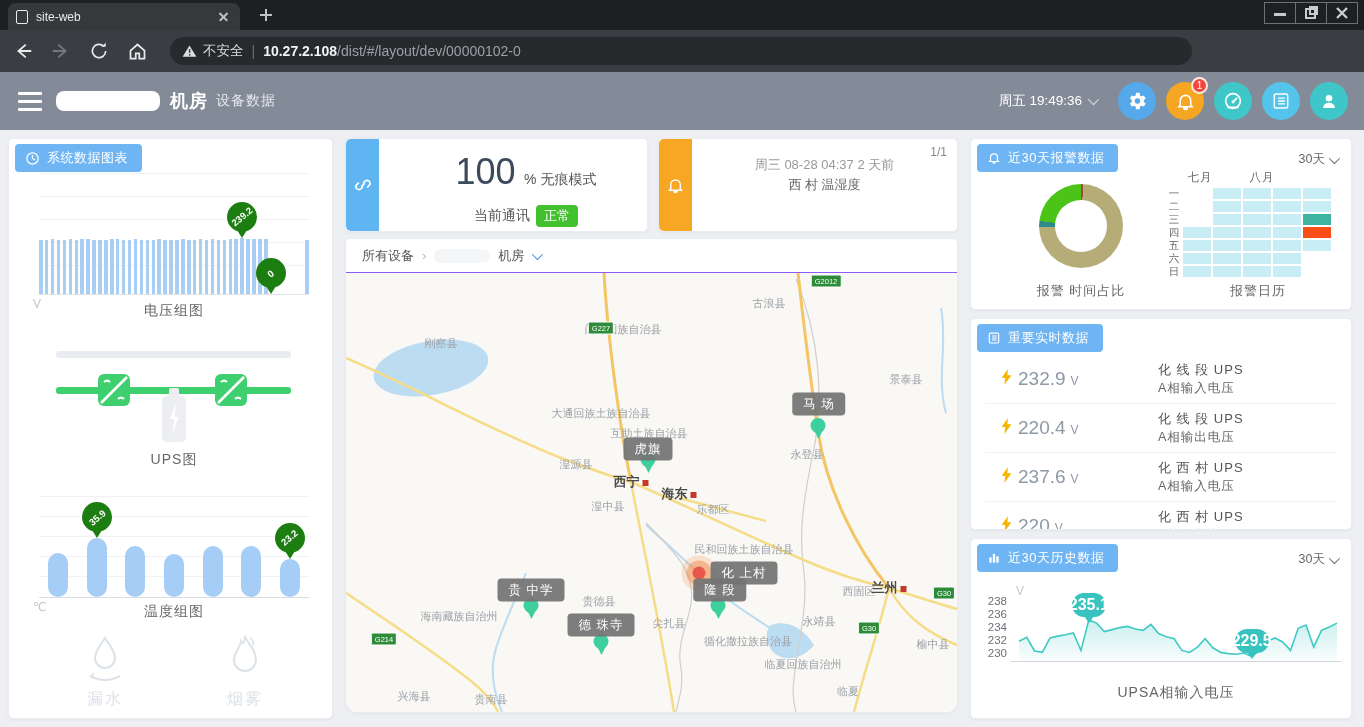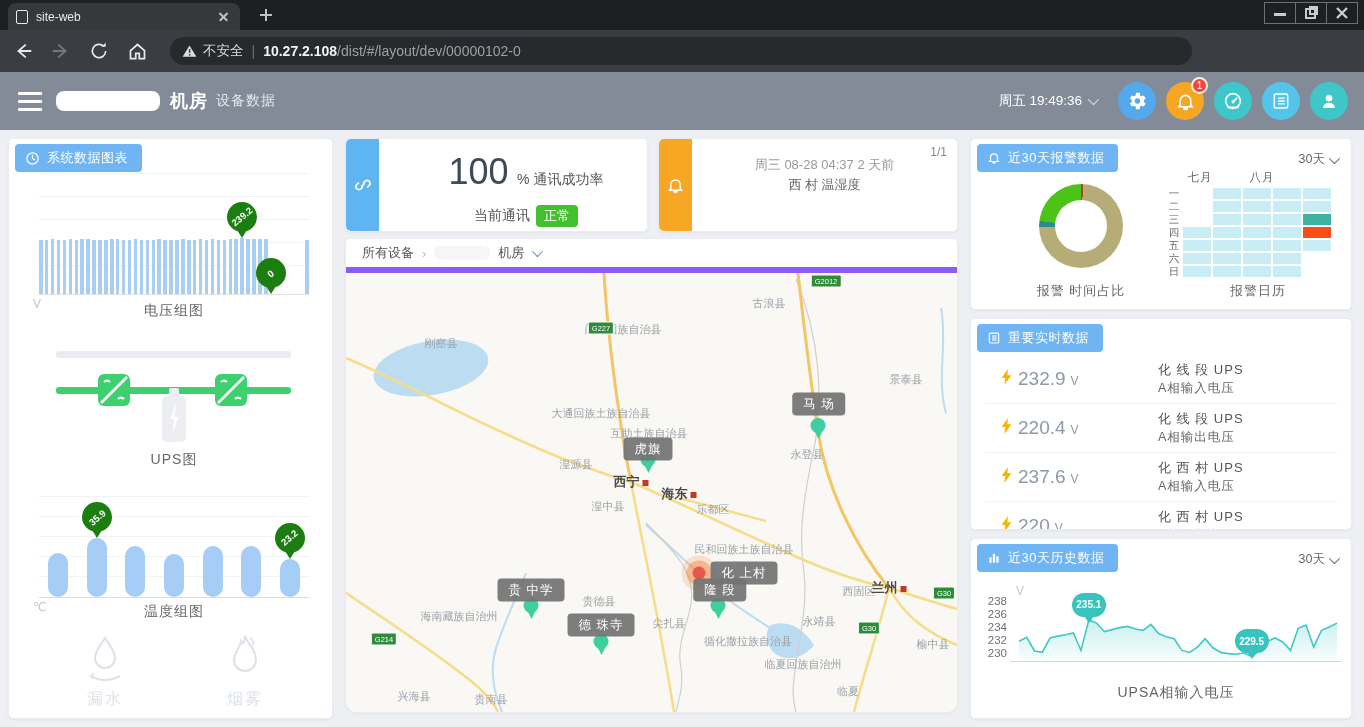--- a/index.html
+++ b/index.html
@@ -60,37 +60,37 @@
   .gridline { position:absolute; height:1px; background:#f1f2f4; }
   .axisline { position:absolute; height:1px; background:#dfe3e8; }
 
   
   .gpin { position:absolute; width:30px; height:30px; border-radius:50%; background:#1c7d10; transform:translate(-50%,-100%); z-index:5; display:flex; align-items:center; justify-content:center; }
   .gpin::after { content:""; position:absolute; left:50%; bottom:-6px; transform:translateX(-50%); border:5px solid transparent; border-top:8px solid #1c7d10; border-bottom:none; }
   .gpin span { color:#fff; font-size:9.5px; font-weight:bold; transform:rotate(-40deg); white-space:nowrap; }
   
   .tpin { position:absolute; width:34px; height:24px; border-radius:12px; background:#38c3be; transform:translate(-50%,-100%); z-index:5; display:flex; align-items:center; justify-content:center; }
   .tpin::after { content:""; position:absolute; left:50%; bottom:-6px; transform:translateX(-50%); border:5px solid transparent; border-top:7px solid #38c3be; border-bottom:none; }
-  .tpin span { color:#fff; font-size:10px; font-weight:bold; }
+  .tpin span { color:#fff; font-size:16px; font-weight:bold; }
 
   
   .vbar { width:3.5px; background:#a9cef3; }
   .tbar { width:20px; background:#a5cdf5; border-radius:10px; }
   .sensor-label { position:absolute; color:#dde2e8; font-size:16px; letter-spacing:2px; transform:translateX(-50%); }
 
   
   .stripe { position:absolute; left:0; top:0; bottom:0; width:33px; border-radius:5px 0 0 5px; display:flex; align-items:center; justify-content:center; }
   .stripe.blue { background:#5fb4f2; } .stripe.orange { background:#f7a723; }
   .big-val { font-size:36px; color:#3c4a5b; }
   .pill { display:inline-block; background:#42c02e; color:#fff; font-size:13px; border-radius:4px; padding:2px 8px; margin-left:6px; }
   .alarm-line { font-size:13px; color:#666; text-align:center; line-height:20px; }
   .pager { position:absolute; right:10px; top:6px; color:#888; font-size:12px; }
 
   
-  .crumbbar { position:absolute; left:0; top:0; width:100%; height:34px; border-bottom:6px solid #8b5cf6; display:flex; align-items:center; padding:0 16px; gap:8px; font-size:13px; color:#555; }
+  .crumbbar { position:absolute; left:0; top:0; width:100%; height:34px; border-bottom:1px solid #8b5cf6; display:flex; align-items:center; padding:0 16px; gap:8px; font-size:13px; color:#555; }
   #map { position:absolute; left:0; top:34px; width:611px; height:439px; background:#f9f8f4; overflow:hidden; border-radius:0 0 12px 12px; }
   .road { stroke:#f7dc87; stroke-width:2.5; fill:none; }
   .road2 { stroke:#f4c465; stroke-width:3; fill:none; }
   .bound { stroke:#cfcfcf; stroke-width:1.2; fill:none; }
   .wline { stroke:#bcdcf2; stroke-width:2; fill:none; }
   .wfill { fill:#bcdcf2; stroke:none; }
   .mlabel { position:absolute; transform:translate(-50%,-50%); color:#9ba1a8; font-size:11px; white-space:nowrap; }
   .mcity { position:absolute; transform:translate(-50%,-50%); color:#4a4a4a; font-size:13px; font-weight:bold; white-space:nowrap; }
   .mcity i { display:inline-block; width:6px; height:6px; background:#c0392b; margin-left:3px; }
   .mbadge { position:absolute; transform:translate(-50%,-50%); background:#2e8b3a; border:1px solid #fff; color:#fff; font-size:7.5px; padding:1px 3px; border-radius:2px; white-space:nowrap; }
@@ -375,21 +375,21 @@
   <div class="card" style="left:345px; top:138px; width:303px; height:94px;">
     <div class="stripe blue">
       <svg width="20" height="20" viewBox="0 0 24 24">
           <path d="M10 14 L14 10" stroke="#fff" stroke-width="2"></path>
           <path d="M9 15 l-2.5 2.5 a3.5 3.5 0 0 1 -5-5 L4 10" stroke="#fff" stroke-width="2" fill="none" transform="translate(3,-1)"></path>
           <path d="M15 9 l2.5-2.5 a3.5 3.5 0 0 1 5 5 L20 14" stroke="#fff" stroke-width="2" fill="none" transform="translate(-3,1)"></path>
         </svg>
     </div>
     <div style="position:absolute;left:70px;top:12px;width:220px;text-align:center;">
       <span class="big-val">100</span>
-      <span style="font-size:14px;color:#555;margin-left:4px;"><span>%</span> <span>通讯成功率</span></span>
+      <span style="font-size:14px;color:#555;margin-left:4px;"><span>%</span> <span>无痕模式</span></span>
       <div style="margin-top:12px;font-size:14px;color:#555;">
         <span>当前通讯</span><span class="pill">正常</span>
       </div>
     </div>
   </div>
 
   <div class="card" style="left:658px; top:138px; width:300px; height:94px;">
     <div class="stripe orange">
       <svg width="19" height="19" viewBox="0 0 24 24">
           <path fill="none" stroke="#fff" stroke-width="1.8" d="M12 21a2 2 0 0 0 2-2h-4a2 2 0 0 0 2 2zM18 16v-5a6 6 0 0 0-12 0v5l-1.6 2h15.2z"></path>

